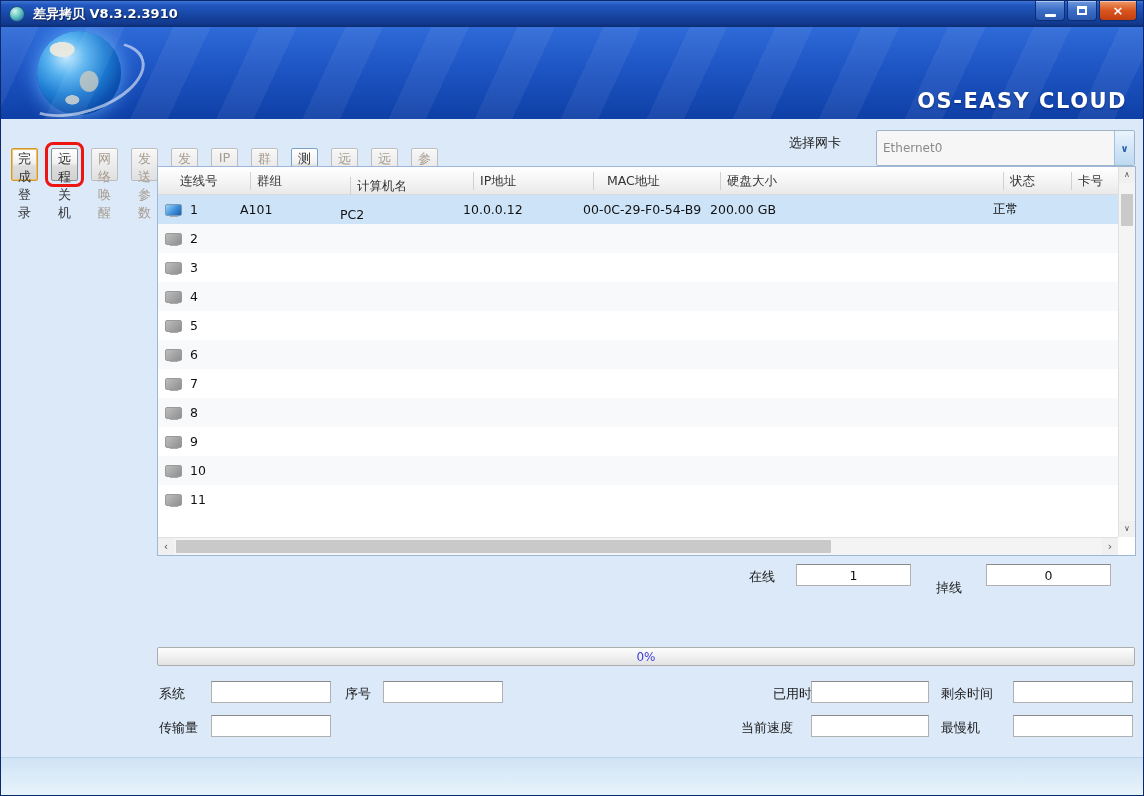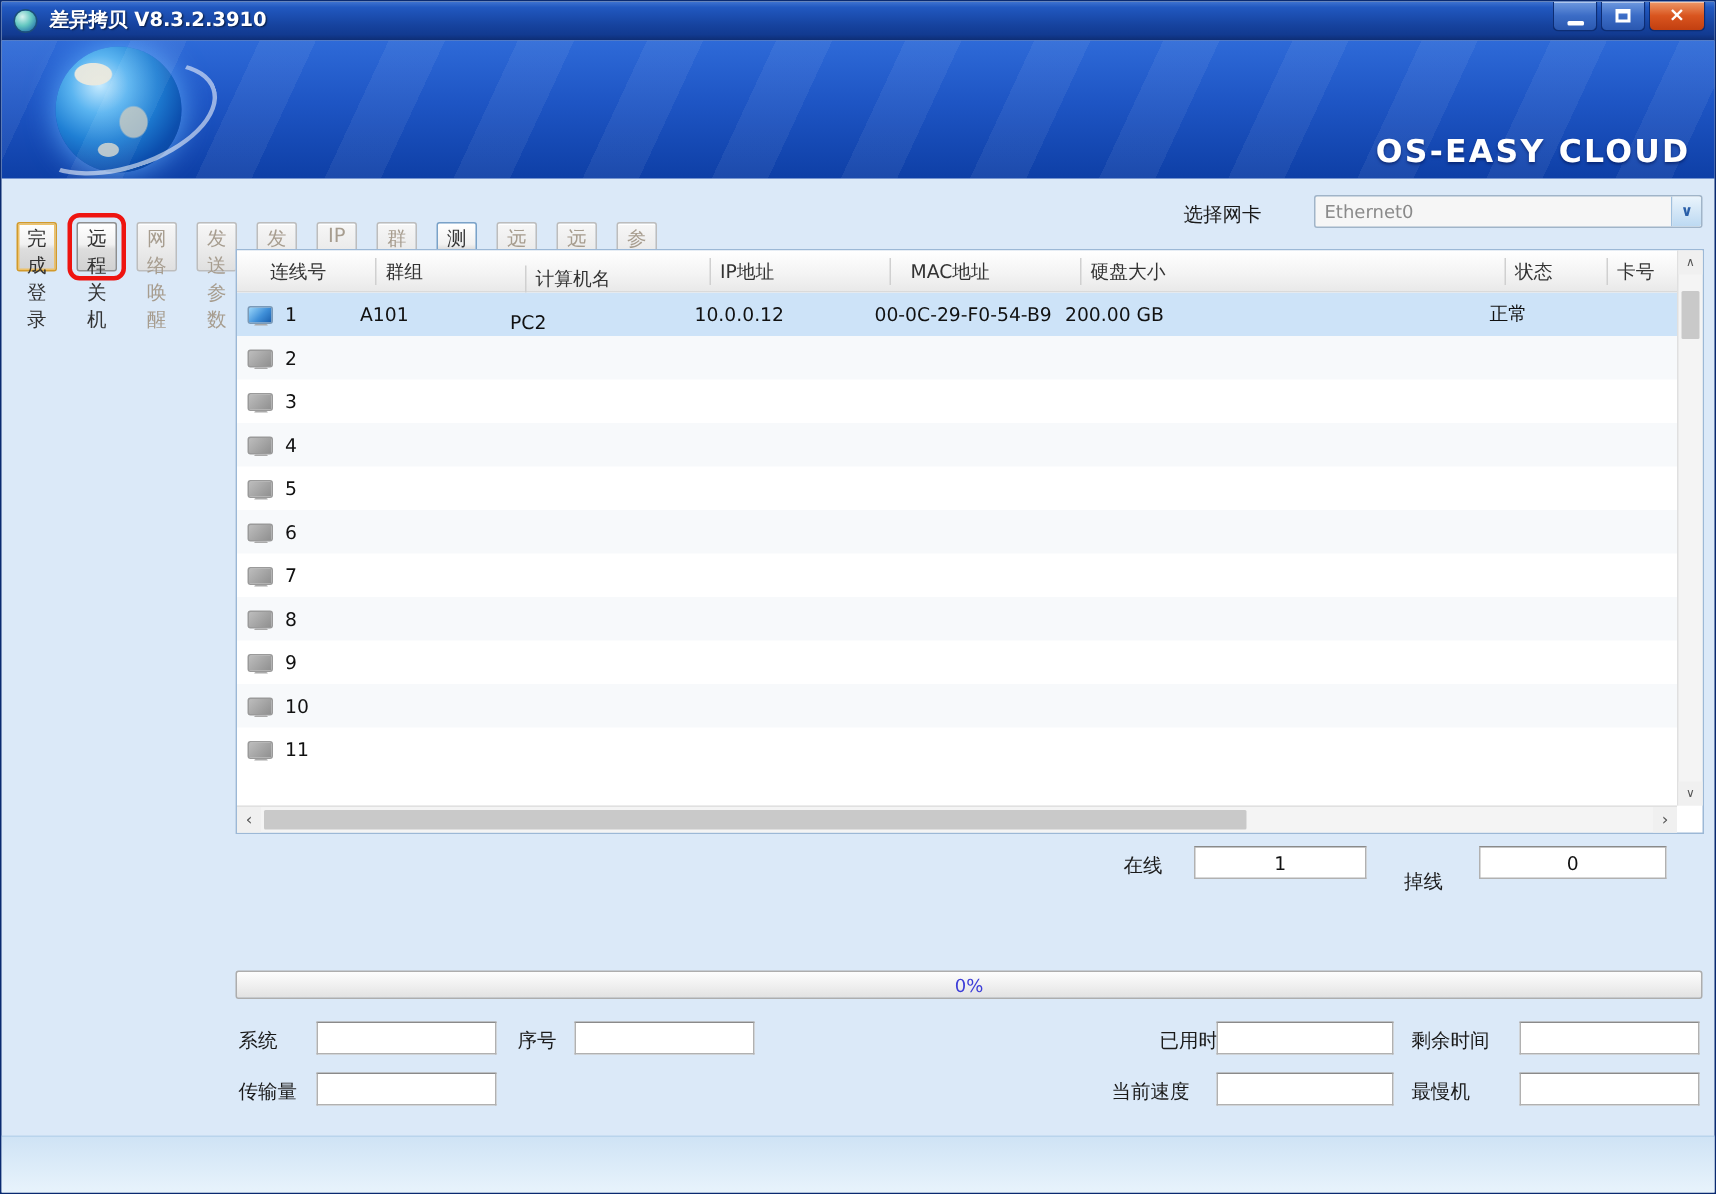--- a/index.html
+++ b/index.html
@@ -38,21 +38,21 @@
     border:3px solid rgba(255,255,255,.55);border-top-color:transparent;border-left-color:transparent;
     transform:rotate(-18deg);}
   .brand{position:absolute;right:16px;bottom:8px;color:#fff;font-size:21px;font-weight:bold;letter-spacing:1.5px;
     text-shadow:0 1px 2px rgba(0,20,80,.6);}
 
   .footer{position:absolute;left:0;top:756px;width:1144px;height:40px;border-top:1px solid #b9d4ec;
     background:linear-gradient(180deg,#cfe3f5 0%,#e9f4fc 100%);}
 
   
   .net-label{position:absolute;left:788px;top:133px;font-size:13px;color:#1a1a1a;}
-  .combo{position:absolute;left:875px;top:129px;width:259px;height:22px;background:#f6f6f6;
+  .combo{position:absolute;left:875px;top:129px;width:259px;height:36px;background:#f6f6f6;
     border:1px solid #a0b4c8;border-radius:2px;display:flex;align-items:center;cursor:pointer;}
   .combo-text{flex:1;padding-left:6px;font-size:12px;color:#8a8a8a;}
   .combo-btn{width:20px;height:100%;display:flex;align-items:center;justify-content:center;
     background:linear-gradient(180deg,#eaf4fc 0%,#bcd9f2 100%);border-left:1px solid #9fc0de;
     border-radius:0 2px 2px 0;color:#2a5fa8;font-size:10px;font-weight:bold;}
 
   
   .sidebar{position:absolute;left:10px;top:147px;width:134px;display:flex;flex-direction:row;gap:13px;}
   .sbtn{width:133px;height:33px;font-size:13px;color:#333;cursor:pointer;border:1px solid #8f8f8f;border-radius:2px;
     background:linear-gradient(180deg,#ffffff 0%,#f1f1f1 45%,#dddddd 55%,#d2d2d2 100%);

